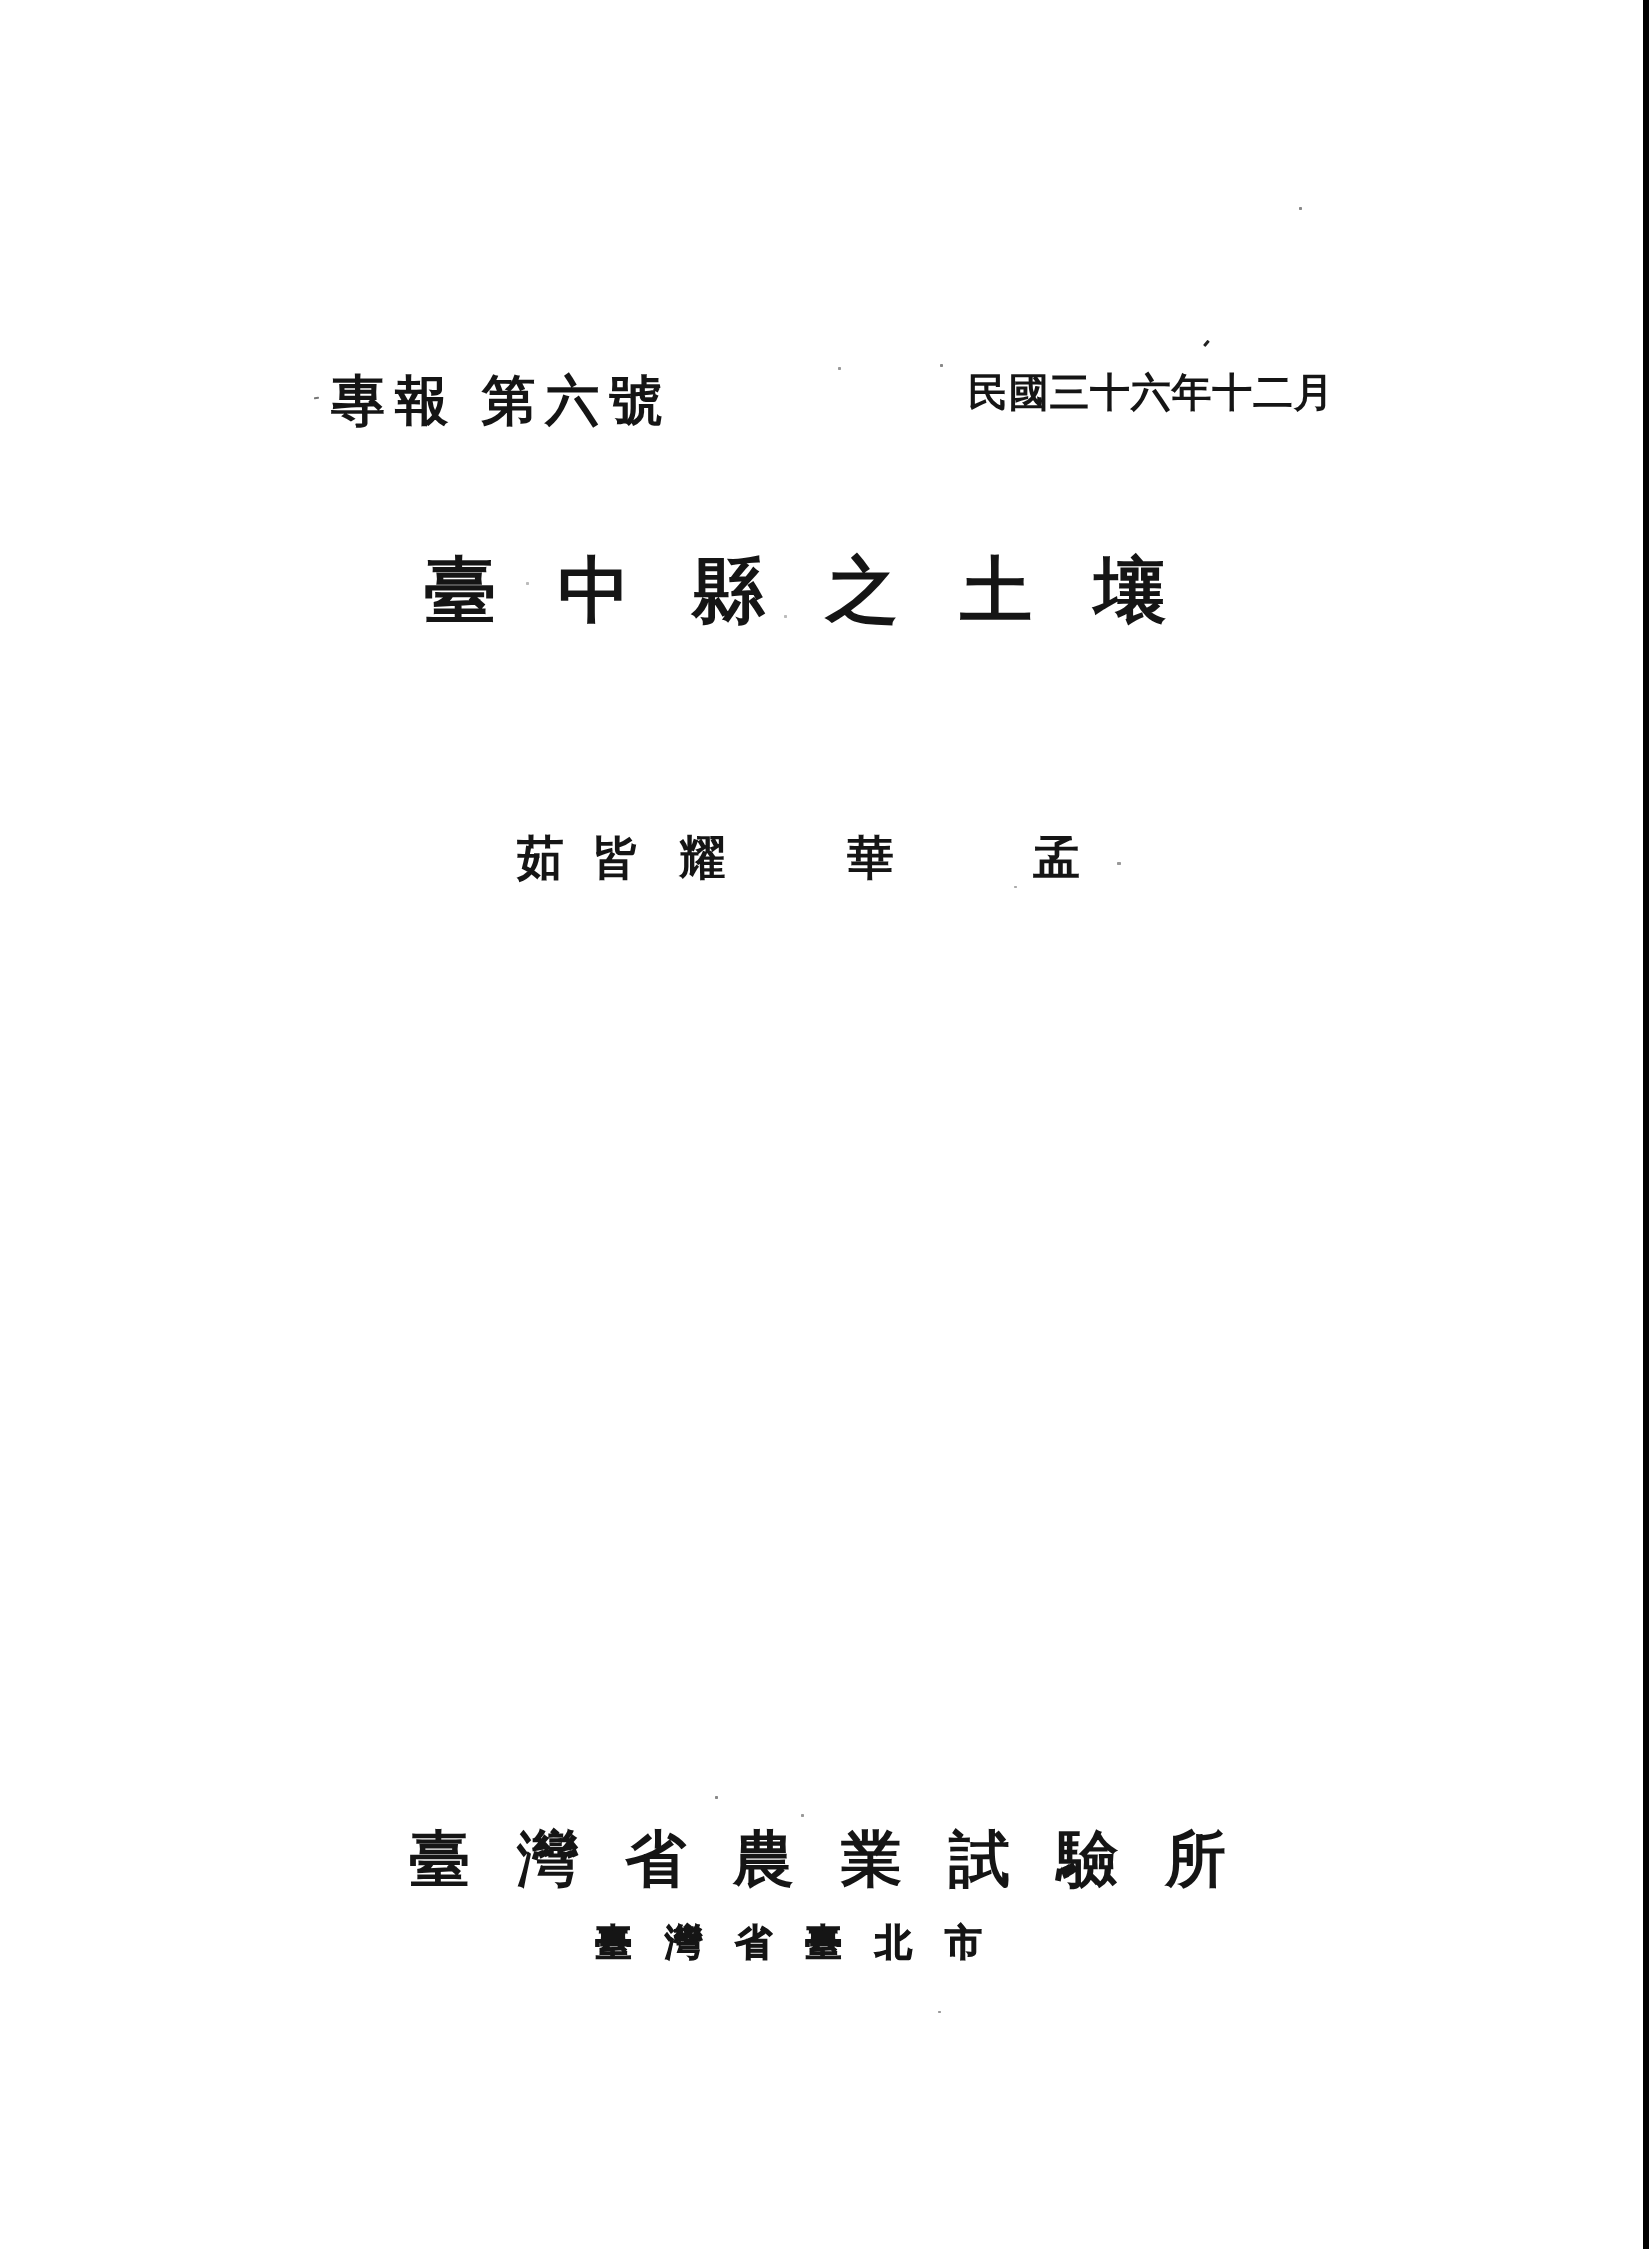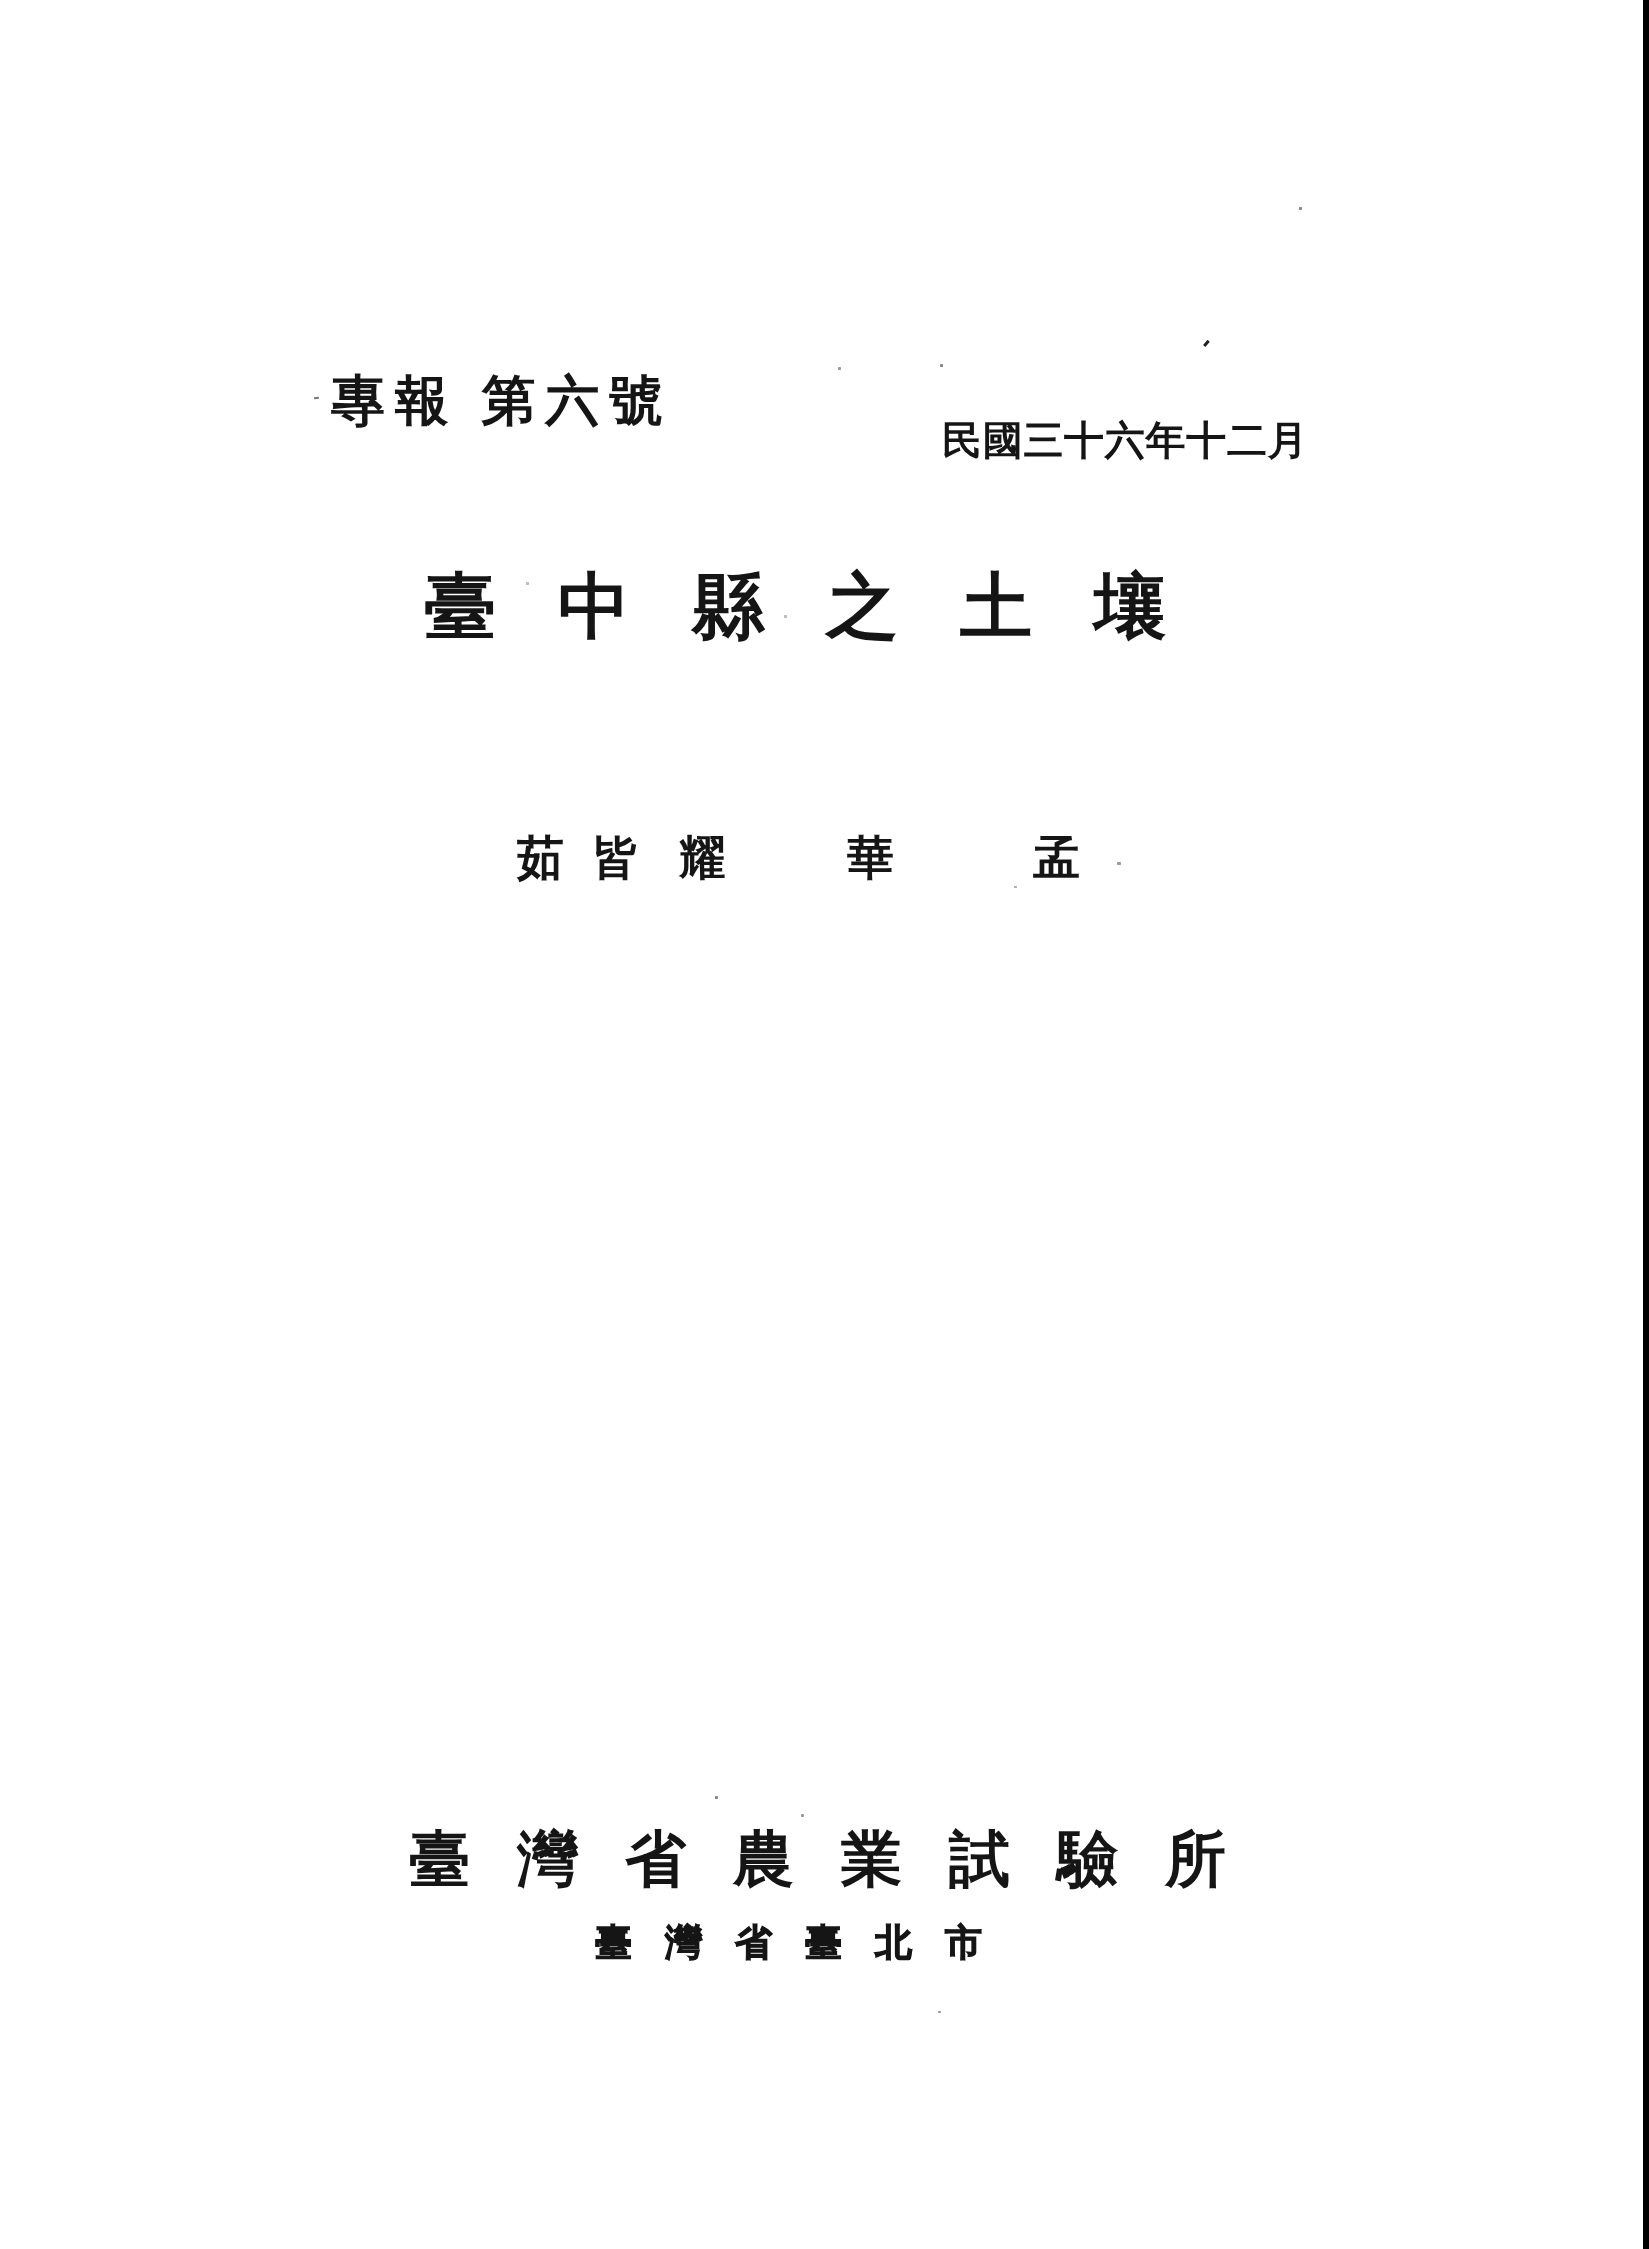--- a/index.html
+++ b/index.html
@@ -12,27 +12,26 @@
     color: #151515;
   }
   .abs { position: absolute; line-height: 1.05; white-space: nowrap; }
 
   .series {
     left: 331px; top: 373px;
     font-size: 54px; font-weight: bold;
     letter-spacing: 9.7px;
   }
   .pubdate {
-    left: 942px; top: 372px;
+    left: 968px; top: 372px;
     font-size: 40px; font-weight: bold;
     letter-spacing: 0.7px;
-    margin-top: 48px;
   }
   .doc-title {
-    left: 424px; top: 570px;
+    left: 424px; top: 554px;
     margin: 0;
     font-size: 72px; font-weight: bold;
     letter-spacing: 62px;
   }
   .authors {
     left: 517px; top: 834px;
     display: flex; align-items: flex-start;
     font-size: 47px; font-weight: bold;
   }
   .authors .ch { display: inline-block; }

